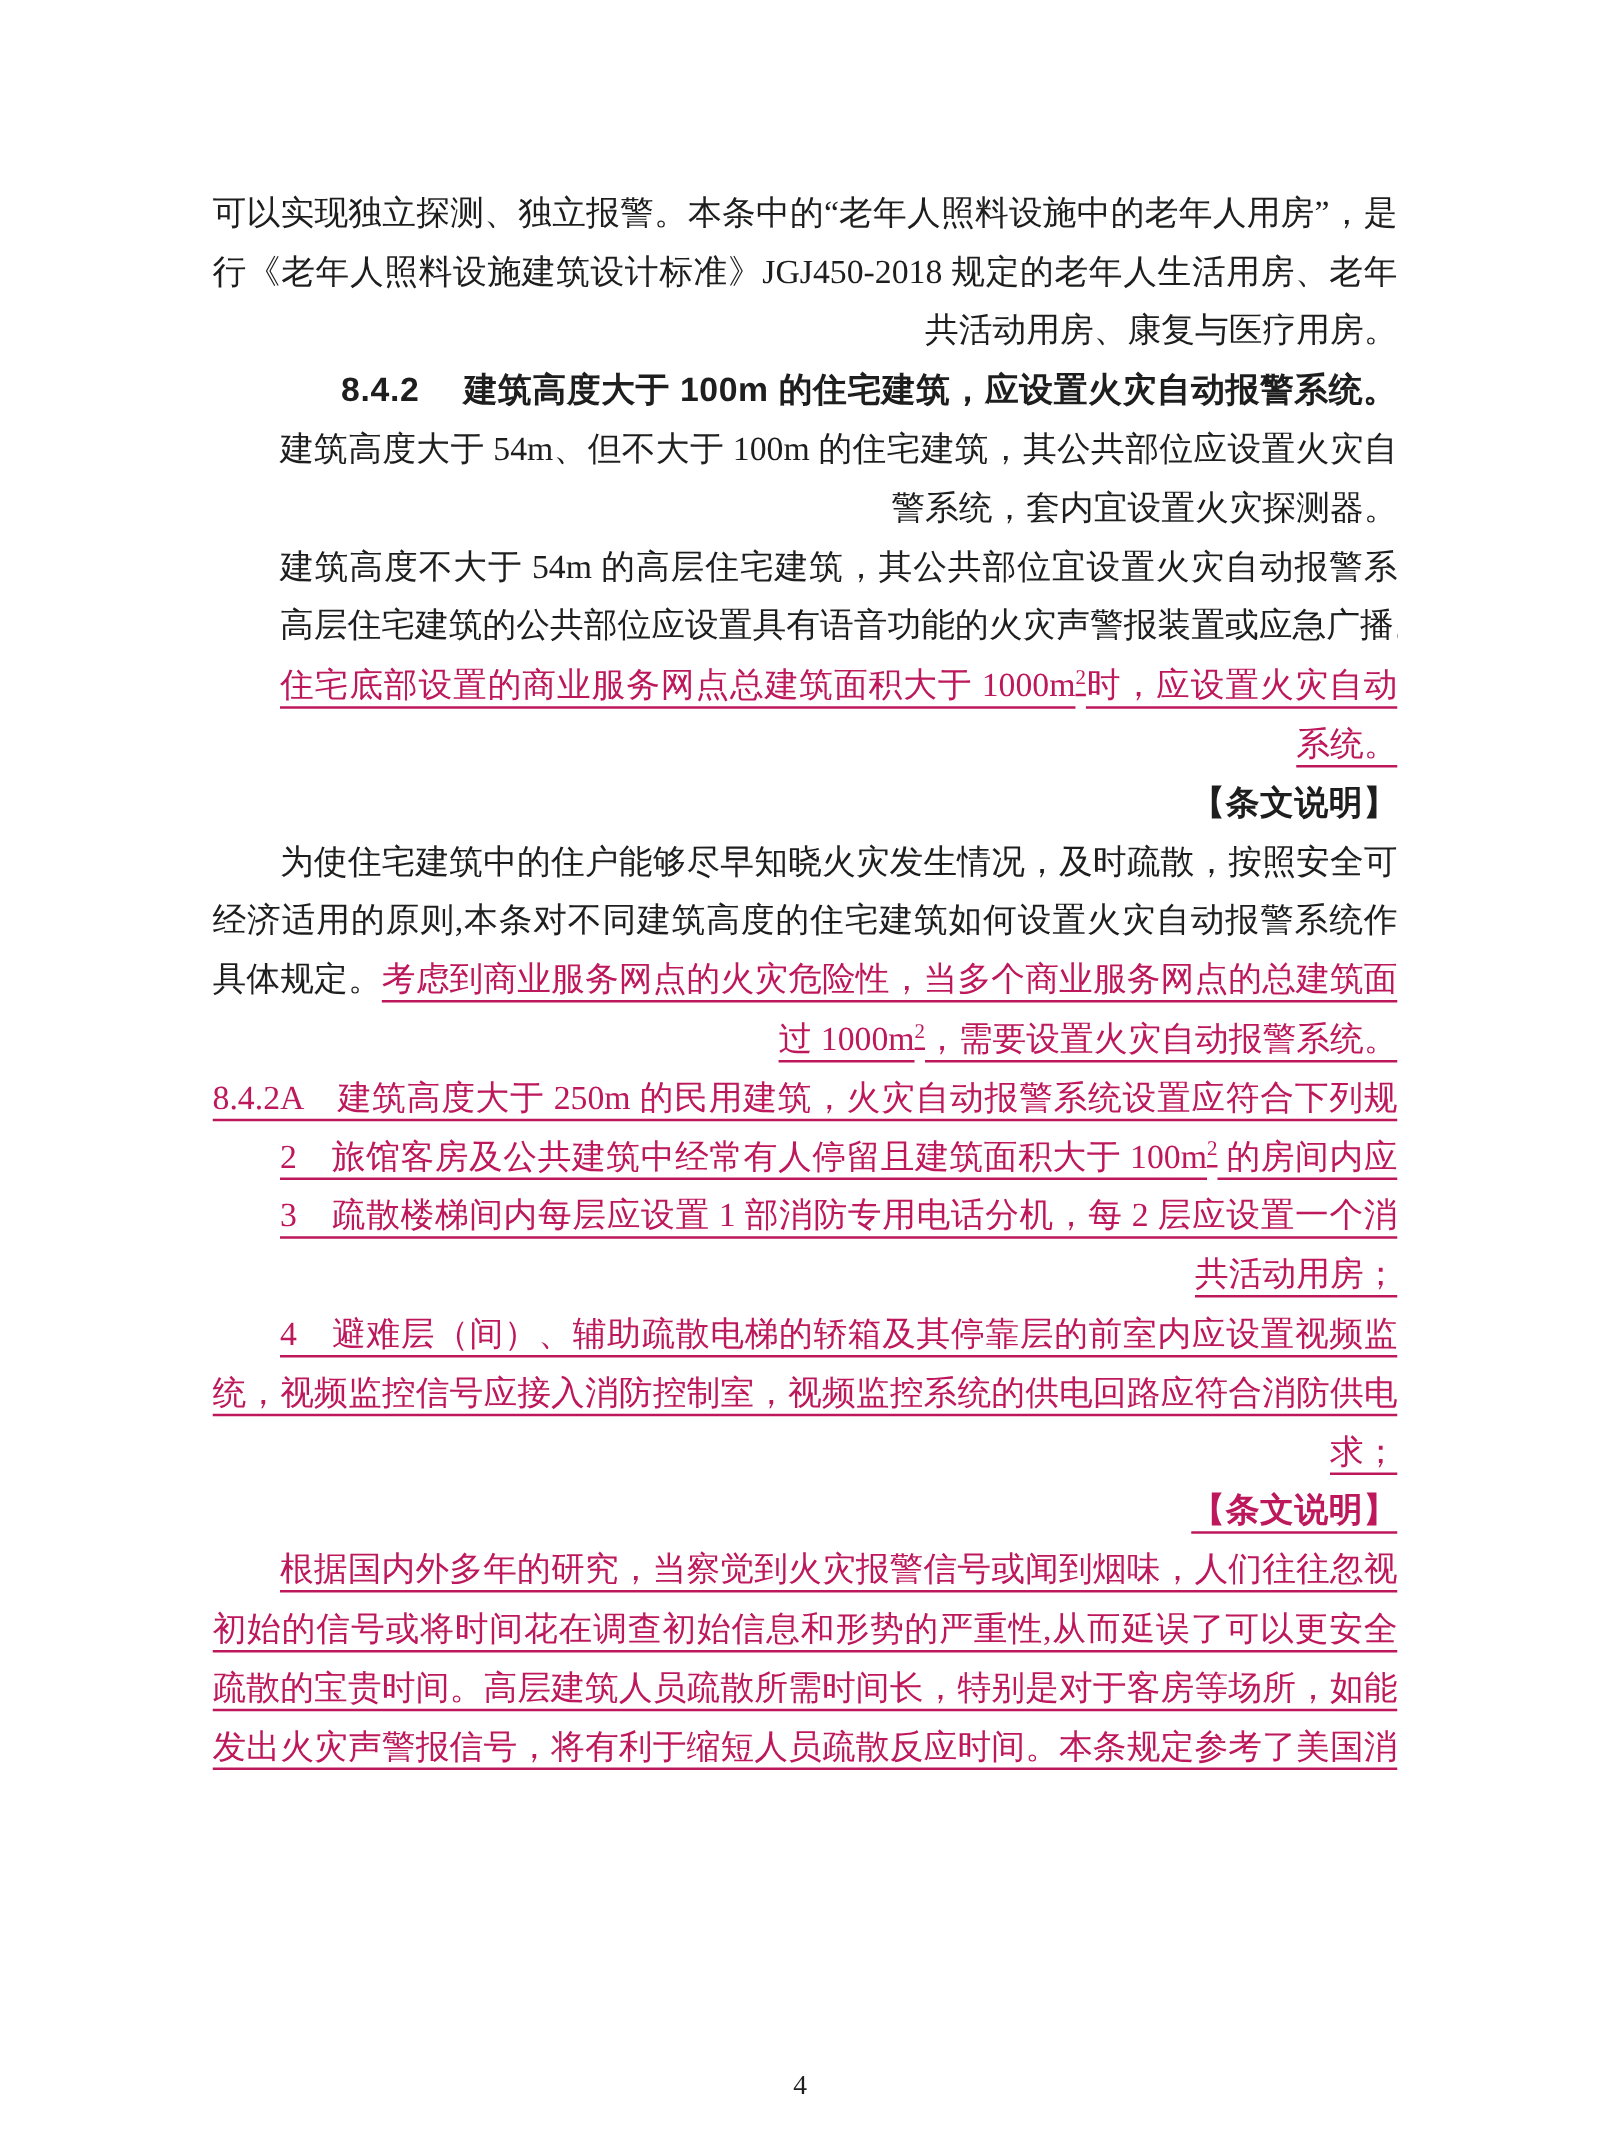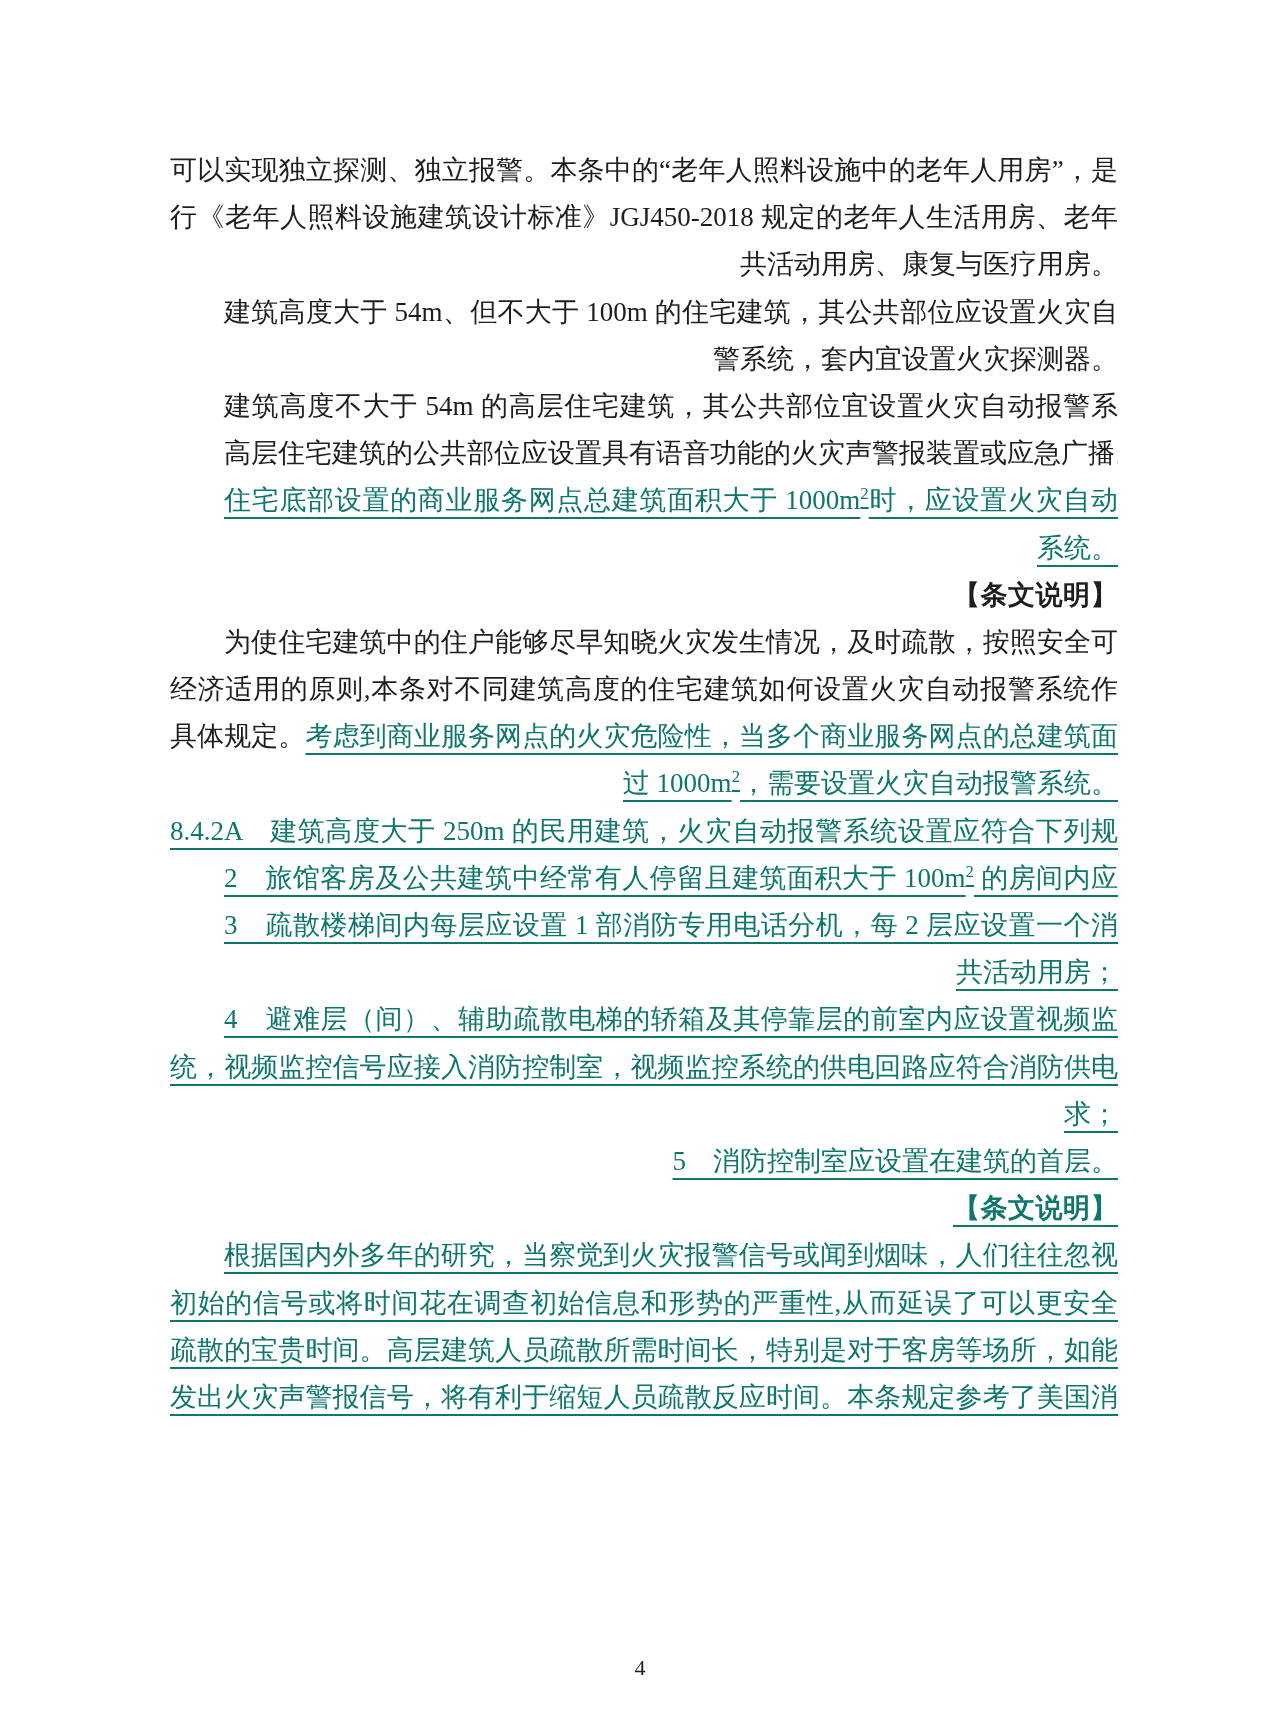--- a/index.html
+++ b/index.html
@@ -11,21 +11,21 @@
   .doc{
     position:absolute;top:147px;left:170px;right:162px;
   }
   .line{
     height:47.2px;line-height:47.2px;font-size:27px;
     overflow:hidden;white-space:nowrap;text-align:right;
   }
   .line.just{white-space:normal;text-align:justify;text-align-last:justify;}
   .line.indent{padding-left:54px;}
   .seg{color:#1e1e1e;text-decoration:none;}
-  .seg.red{color:#0f766e;}
+  .seg.red{color:#be185d;}
   .seg.u{
     text-decoration:underline;
     text-underline-offset:8px;
     text-decoration-thickness:2px;
   }
   .seg.hei{
     font-family:"Liberation Sans","DejaVu Sans",sans-serif;
     font-weight:600;letter-spacing:0.5px;
   }
   .seg .sup,.seg.sup{font-size:0.62em;vertical-align:super;line-height:0;}
@@ -35,39 +35,39 @@
     font-family:"Liberation Serif","DejaVu Serif",serif;
   }
 </style>
 </head>
 <body>
 
 <div class="doc" id="doc-body">
     <div class="line just"><span class="seg">可以实现独立探测、独立报警。本条中的“老年人照料设施中的老年人用房”，是指现</span></div>
     <div class="line just"><span class="seg">行《老年人照料设施建筑设计标准》JGJ450-2018 规定的老年人生活用房、老年人公</span></div>
     <div class="line"><span class="seg">共活动用房、康复与医疗用房。</span></div>
+    <div class="line"><span class="seg hei">8.4.2　 建筑高度大于 100m 的住宅建筑，应设置火灾自动报警系统。</span></div>
     <div class="line just indent"><span class="seg">建筑高度大于 54m、但不大于 100m 的住宅建筑，其公共部位应设置火灾自动报</span></div>
     <div class="line"><span class="seg">警系统，套内宜设置火灾探测器。</span></div>
     <div class="line just indent"><span class="seg">建筑高度不大于 54m 的高层住宅建筑，其公共部位宜设置火灾自动报警系统。</span></div>
     <div class="line indent"><span class="seg">高层住宅建筑的公共部位应设置具有语音功能的火灾声警报装置或应急广播。</span></div>
     <div class="line just indent"><span class="seg red u">住宅底部设置的商业服务网点总建筑面积大于 1000m</span><span class="seg red u sup">2</span><span class="seg red u">时，应设置火灾自动报警</span></div>
     <div class="line"><span class="seg red u">系统。 </span></div>
     <div class="line"><span class="seg hei">【条文说明】</span></div>
     <div class="line just indent"><span class="seg">为使住宅建筑中的住户能够尽早知晓火灾发生情况，及时疏散，按照安全可靠、</span></div>
     <div class="line just"><span class="seg">经济适用的原则,本条对不同建筑高度的住宅建筑如何设置火灾自动报警系统作出了</span></div>
     <div class="line just"><span class="seg">具体规定。</span><span class="seg red u">考虑到商业服务网点的火灾危险性，当多个商业服务网点的总建筑面积超</span></div>
     <div class="line"><span class="seg red u">过 1000m</span><span class="seg red u sup">2</span><span class="seg red u">，需要设置火灾自动报警系统。 </span></div>
     <div class="line just"><span class="seg red u">8.4.2A　建筑高度大于 250m 的民用建筑，火灾自动报警系统设置应符合下列规定： </span></div>
     <div class="line just indent"><span class="seg red u">2　旅馆客房及公共建筑中经常有人停留且建筑面积大于 100m</span><span class="seg red u sup">2</span><span class="seg red u"> 的房间内应设置</span></div>
     <div class="line just indent"><span class="seg red u">3　疏散楼梯间内每层应设置 1 部消防专用电话分机，每 2 层应设置一个消防应</span></div>
     <div class="line"><span class="seg red u">共活动用房； </span></div>
     <div class="line just indent"><span class="seg red u">4　避难层（间）、辅助疏散电梯的轿箱及其停靠层的前室内应设置视频监控系</span></div>
     <div class="line just"><span class="seg red u">统，视频监控信号应接入消防控制室，视频监控系统的供电回路应符合消防供电的要</span></div>
     <div class="line"><span class="seg red u">求； </span></div>
-    <div class="line indent"><span class="seg red u">5　消防控制室应设置在建筑的首层。 </span></div>
     <div class="line"><span class="seg red u hei">【条文说明】 </span></div>
     <div class="line just indent"><span class="seg red u">根据国内外多年的研究，当察觉到火灾报警信号或闻到烟味，人们往往忽视这些</span></div>
     <div class="line just"><span class="seg red u">初始的信号或将时间花在调查初始信息和形势的严重性,从而延误了可以更安全进行</span></div>
     <div class="line just"><span class="seg red u">疏散的宝贵时间。高层建筑人员疏散所需时间长，特别是对于客房等场所，如能及早</span></div>
     <div class="line just"><span class="seg red u">发出火灾声警报信号，将有利于缩短人员疏散反应时间。本条规定参考了美国消防协</span></div>
   </div>
 
 <div class="page-footer">4</div>
 
 </body></html>

